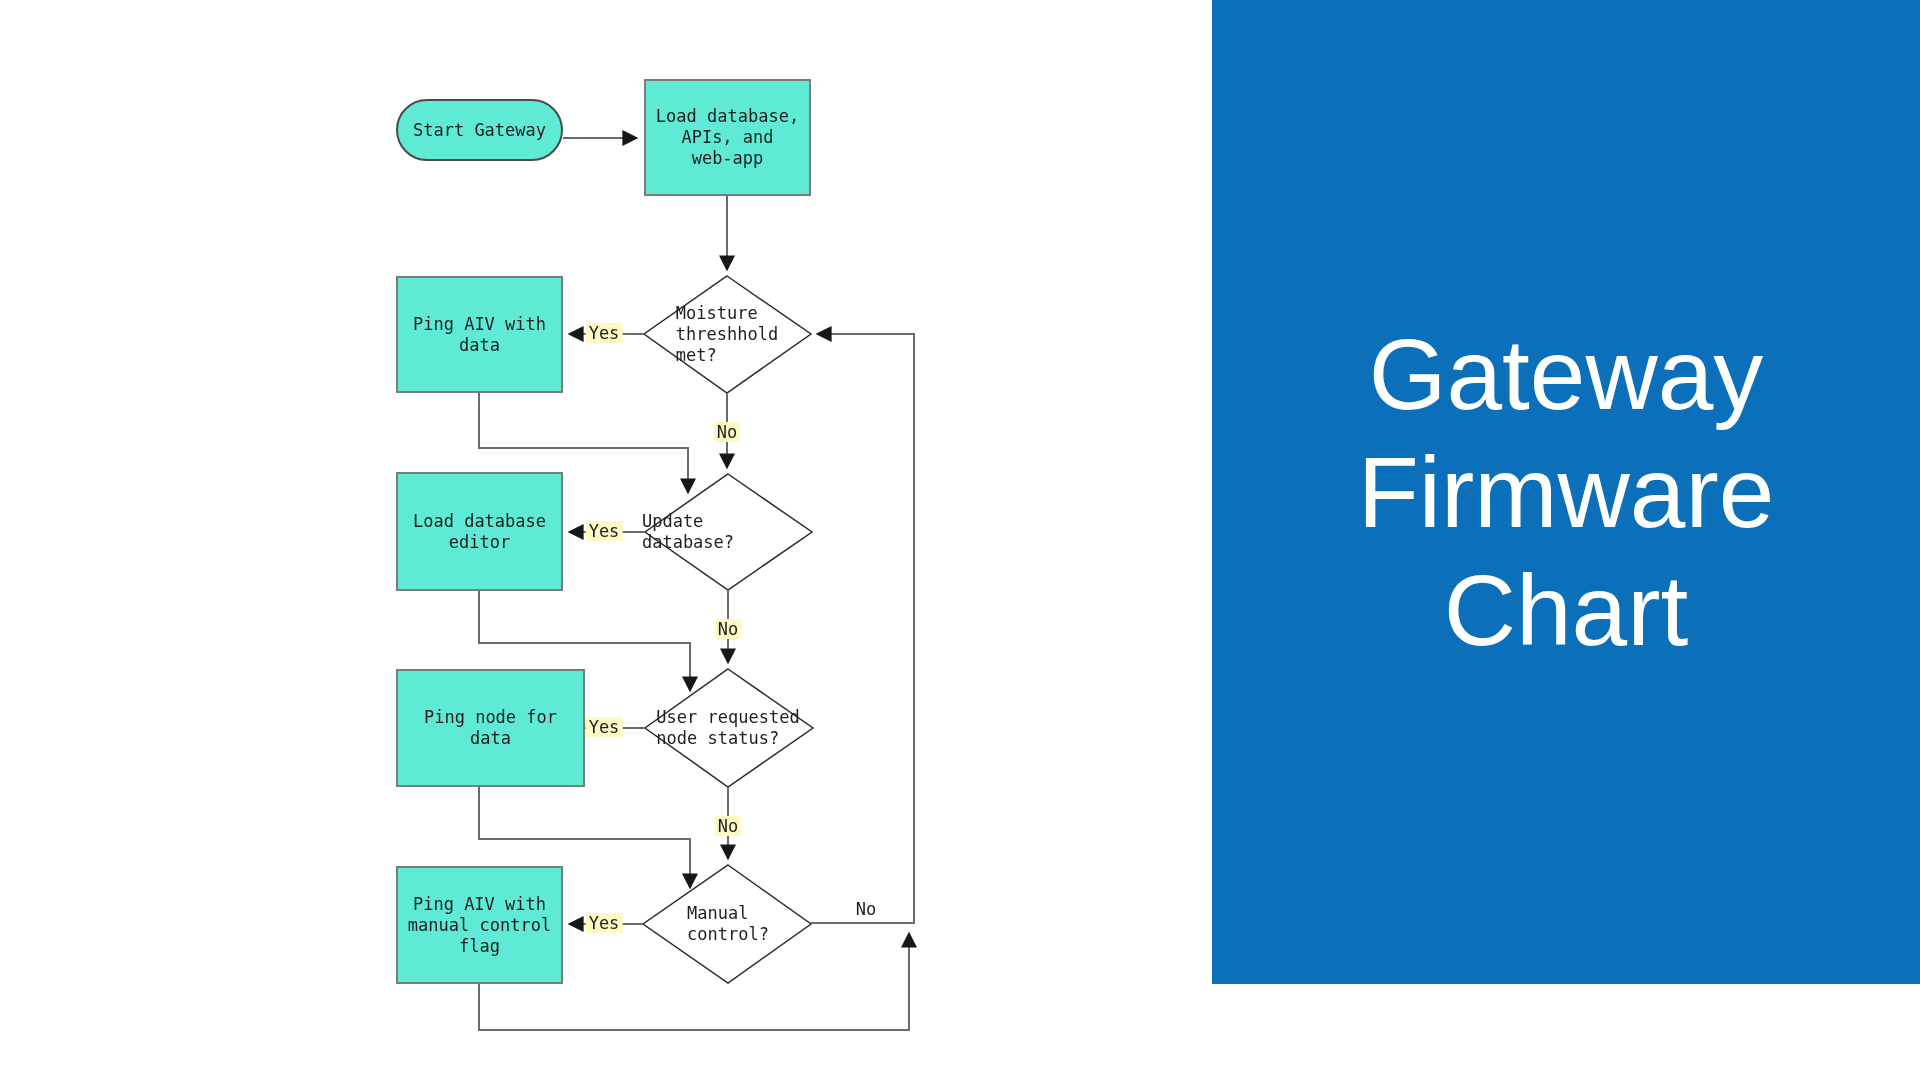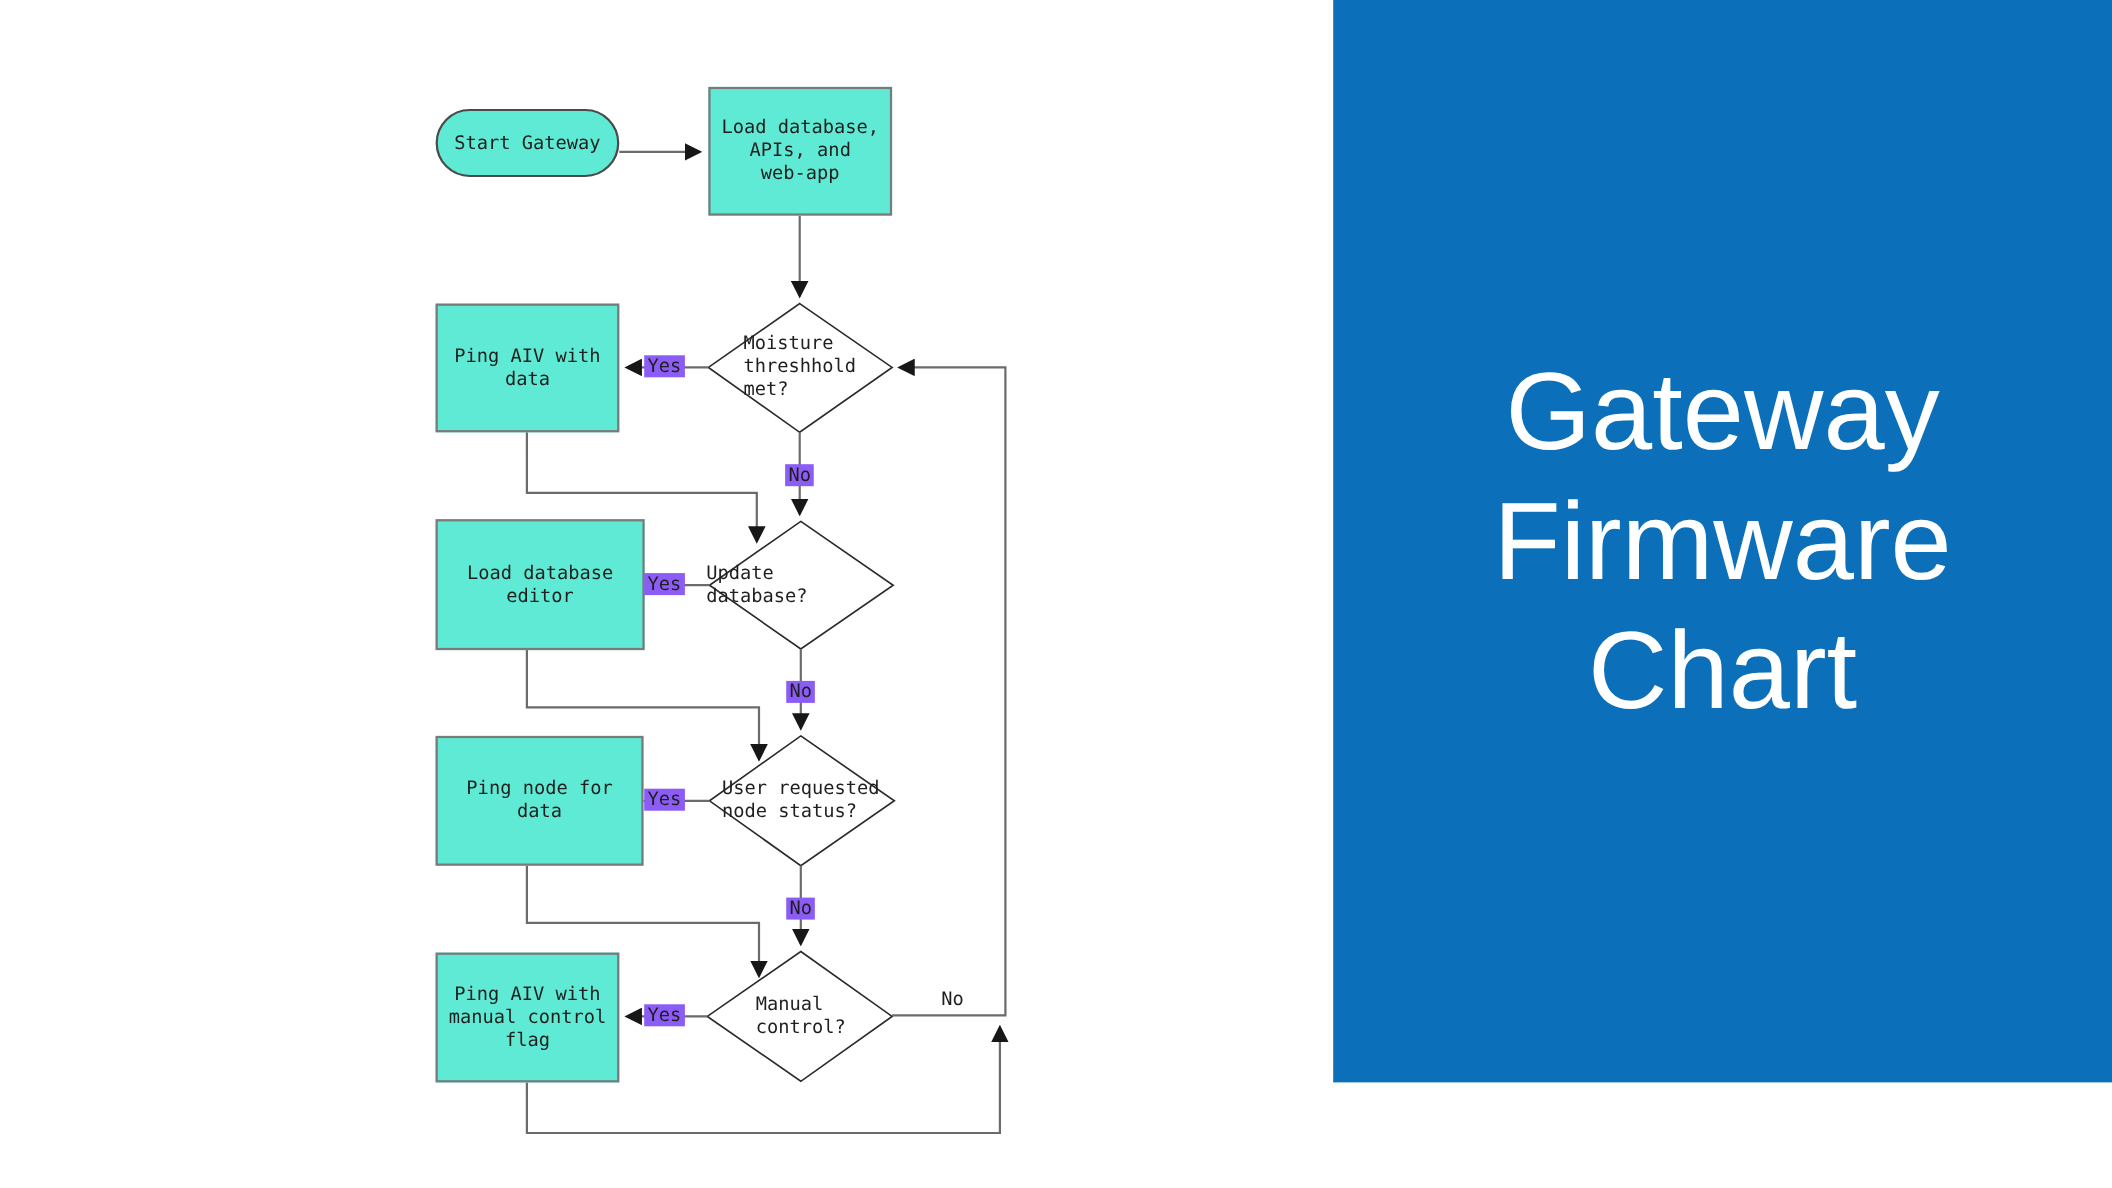--- a/index.html
+++ b/index.html
@@ -20,21 +20,21 @@
   .rect-node{border:2px solid #7a7a7a;}
   .stadium-node{border:2px solid #4a4a4a;border-radius:40px;}
 
   .diamond-label{
     position:absolute;z-index:3;transform:translate(-50%,-50%);
     text-align:left;color:#1f1f1f;font:17px/21px "DejaVu Sans Mono",monospace;
     white-space:pre-line;
   }
   .edge-label{
     position:absolute;z-index:3;transform:translate(-50%,-50%);
-    background:#8b5cf6;padding:0 3px;color:#1f1f1f;
+    background:#fef9c3;padding:0 3px;color:#1f1f1f;
     font:17px/20px "DejaVu Sans Mono",monospace;
   }
   .edge-label.nobg{background:transparent;}
 
   
   .title-panel{
     position:absolute;z-index:4;left:1212px;top:0;width:708px;height:984px;
     background:#0b70b9;display:flex;align-items:center;justify-content:center;
   }
   .title-block{text-align:center;color:#ffffff;
@@ -79,21 +79,21 @@
 
   <div class="node stadium-node" style="left:396px;top:99px;width:167px;height:62px;">Start Gateway</div>
 
   <div class="node rect-node" style="left:644px;top:79px;width:167px;height:117px;">Load database,
 APIs, and
 web-app</div>
 
   <div class="node rect-node" style="left:396px;top:276px;width:167px;height:117px;">Ping AIV with
 data</div>
 
-  <div class="node rect-node" style="left:396px;top:472px;width:190px;height:119px;">Load database
+  <div class="node rect-node" style="left:396px;top:472px;width:167px;height:119px;">Load database
 editor</div>
 
   <div class="node rect-node" style="left:396px;top:669px;width:189px;height:118px;">Ping node for
 data</div>
 
   <div class="node rect-node" style="left:396px;top:866px;width:167px;height:118px;">Ping AIV with
 manual control
 flag</div>
 
   <div class="diamond-label" style="left:727px;top:334px;">Moisture

